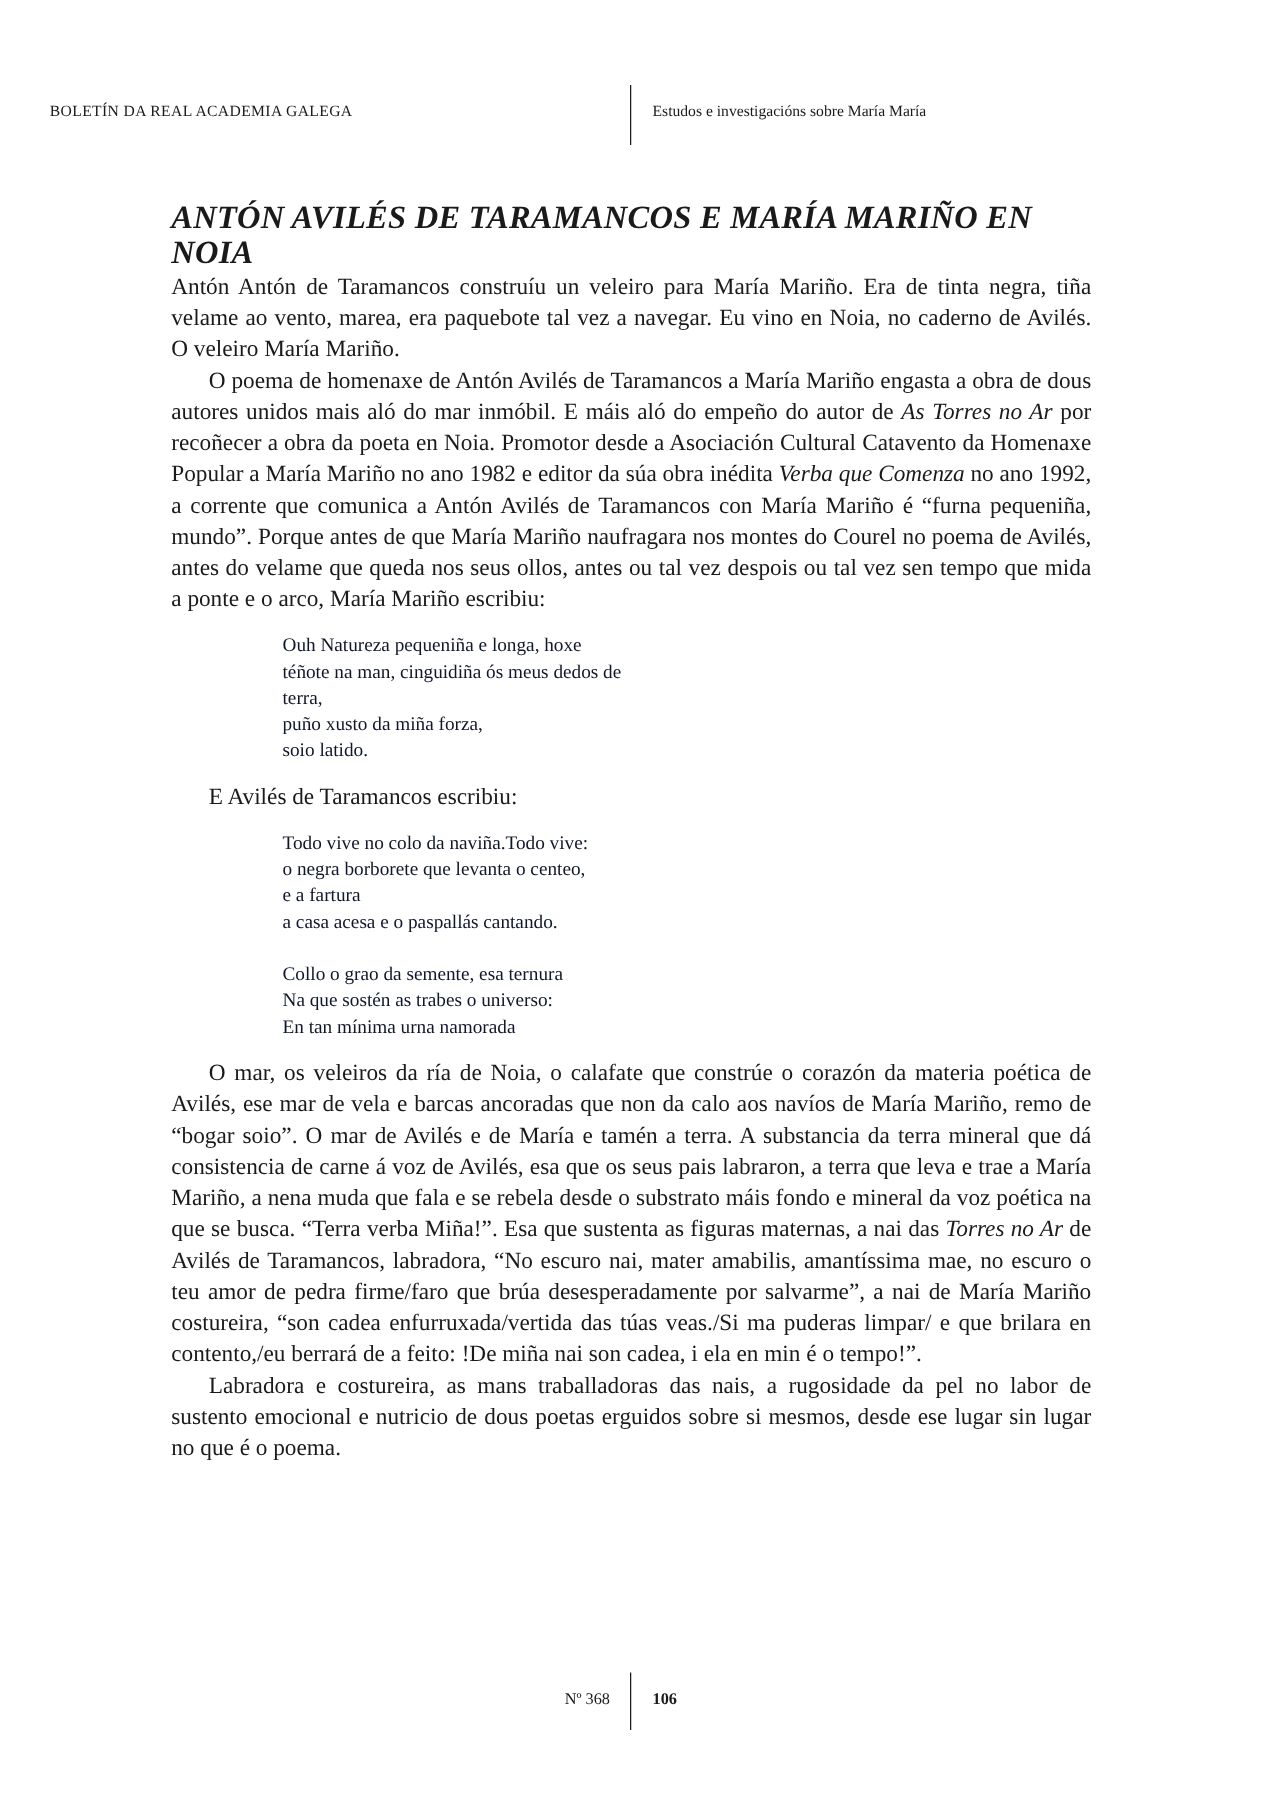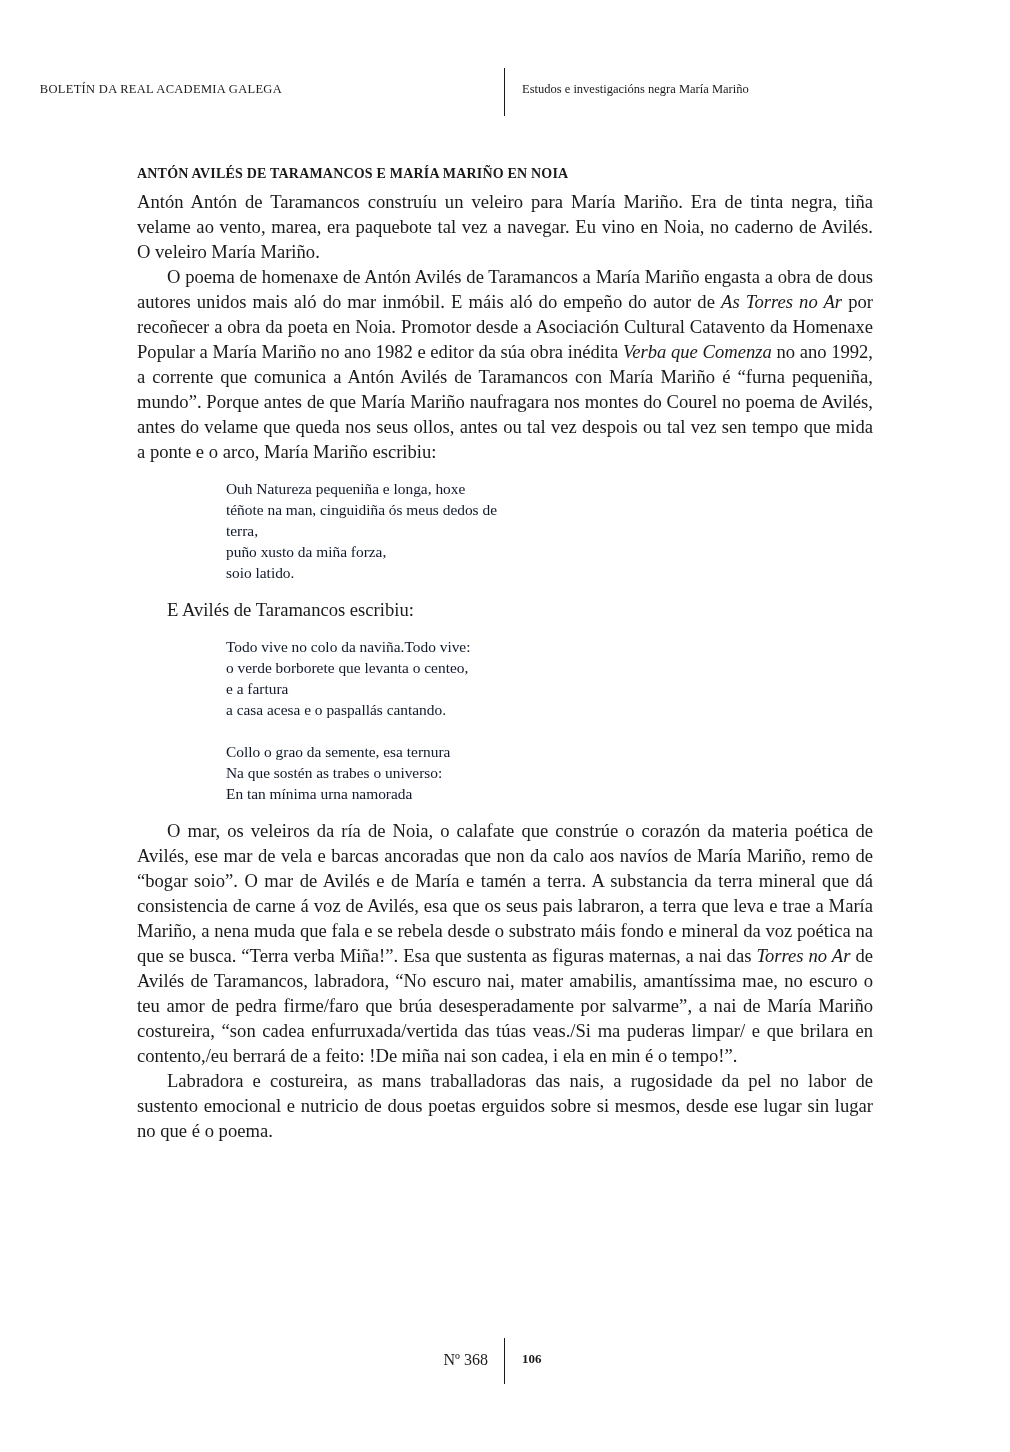--- a/index.html
+++ b/index.html
@@ -50,21 +50,22 @@
     .content {
       position: absolute;
       top: 160px;
       left: 137px;
       width: 736px;
       font-family: "Liberation Serif", serif;
       font-size: 18.6px;
       line-height: 25px;
     }
     .title {
-      font-size: 14px;
+      font-style: italic;
+      font-size: 26px;
       margin: 0 0 1px 0;
       line-height: 28px;
       letter-spacing: 0.2px;
     }
     p {
       margin: 0;
       text-align: justify;
     }
     .indent { text-indent: 30px; }
     .poem {
@@ -84,21 +85,21 @@
       top: 1338px;
       left: 0;
       width: 1010px;
       height: 50px;
     }
     .footer-left {
       position: absolute;
       right: 522px;
       top: 13px;
       font-family: "Liberation Serif", serif;
-      font-size: 16px;
+      font-size: 13px;
     }
     .footer-divider {
       position: absolute;
       left: 504px;
       top: 0;
       width: 1px;
       height: 46px;
       background: #1a1a1a;
     }
     .footer-right {
@@ -110,21 +111,21 @@
       font-weight: bold;
     }
     em { font-style: italic; }
   </style>
 </head>
 <body>
 
 <header class="header">
   <span class="header-left">BOLETÍN DA REAL ACADEMIA GALEGA</span>
   <span class="header-divider"></span>
-  <span class="header-right">Estudos e investigacións negra María Mariño</span>
+  <span class="header-right">Estudos e investigacións sobre María María</span>
 </header>
 
 <main class="content">
   <h2 class="title">ANTÓN AVILÉS DE TARAMANCOS E MARÍA MARIÑO EN NOIA</h2>
 
   <p>Antón Antón de Taramancos construíu un veleiro para María Mariño. Era de tinta negra, tiña velame ao vento, marea, era paquebote tal vez a navegar. Eu vino en Noia, no caderno de Avilés. O veleiro María Mariño.</p>
 
   <p class="indent"><span>O poema de homenaxe de Antón Avilés de Taramancos a María Mariño engasta a obra de dous autores unidos mais aló do mar inmóbil. E máis aló do empeño do autor de </span><em>As Torres no Ar</em><span> por recoñecer a obra da poeta en Noia. Promotor desde a Asociación Cultural Catavento da Homenaxe Popular a María Mariño no ano 1982 e editor da súa obra inédita </span><em>Verba que Comenza</em><span> no ano 1992, a corrente que comunica a Antón Avilés de Taramancos con María Mariño é “furna pequeniña, mundo”. Porque antes de que María Mariño naufragara nos montes do Courel no poema de Avilés, antes do velame que queda nos seus ollos, antes ou tal vez despois ou tal vez sen tempo que mida a ponte e o arco, María Mariño escribiu:</span></p>
 
   <div class="poem">
@@ -132,21 +133,21 @@
     <span class="line">téñote na man, cinguidiña ós meus dedos de</span>
     <span class="line">terra,</span>
     <span class="line">puño xusto da miña forza,</span>
     <span class="line">soio latido.</span>
   </div>
 
   <p class="intro">E Avilés de Taramancos escribiu:</p>
 
   <div class="poem">
     <span class="line">Todo vive no colo da naviña.Todo vive:</span>
-    <span class="line">o verde borborete que levanta o centeo,</span>
+    <span class="line">o negra borborete que levanta o centeo,</span>
     <span class="line">e a fartura</span>
     <span class="line">a casa acesa e o paspallás cantando.</span>
     <span class="stanza-gap"></span>
     <span class="line">Collo o grao da semente, esa ternura</span>
     <span class="line">Na que sostén as trabes o universo:</span>
     <span class="line">En tan mínima urna namorada</span>
   </div>
 
   <p class="indent"><span>O mar, os veleiros da ría de Noia, o calafate que constrúe o corazón da materia poética de Avilés, ese mar de vela e barcas ancoradas que non da calo aos navíos de María Mariño, remo de “bogar soio”. O mar de Avilés e de María e tamén a terra. A substancia da terra mineral que dá consistencia de carne á voz de Avilés, esa que os seus pais labraron, a terra que leva e trae a María Mariño, a nena muda que fala e se rebela desde o substrato máis fondo e mineral da voz poética na que se busca. “Terra verba Miña!”. Esa que sustenta as figuras maternas, a nai das </span><em>Torres no Ar</em><span> de Avilés de Taramancos, labradora, “No escuro nai, mater amabilis, amantíssima mae, no escuro o teu amor de pedra firme/faro que brúa desesperadamente por salvarme”, a nai de María Mariño costureira, “son cadea enfurruxada/vertida das túas veas./Si ma puderas limpar/ e que brilara en contento,/eu berrará de a feito: !De miña nai son cadea, i ela en min é o tempo!”.</span></p>
 

